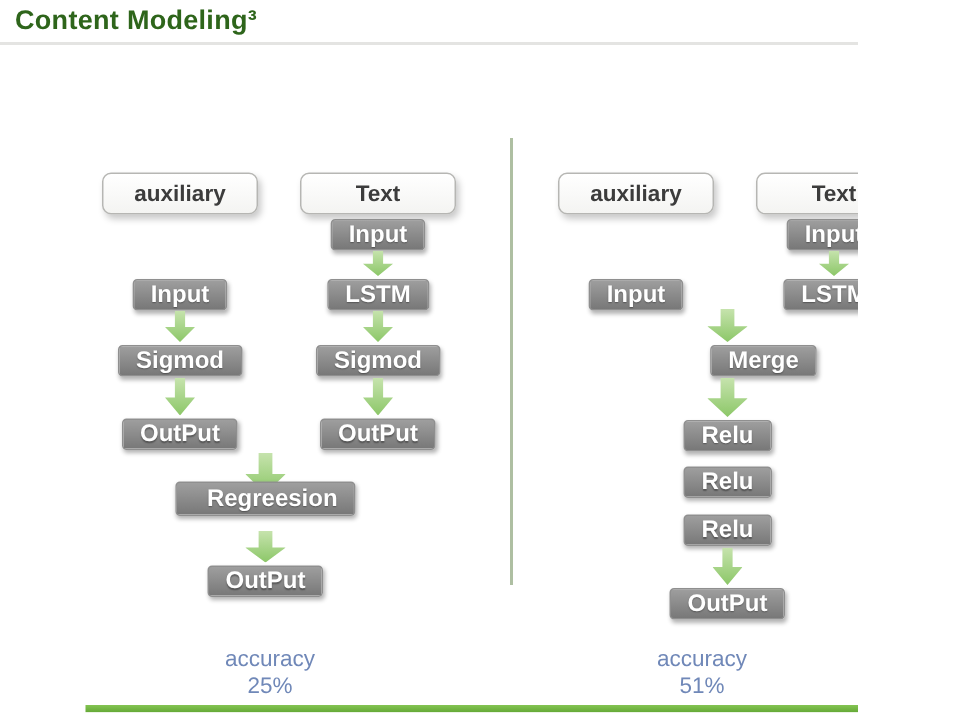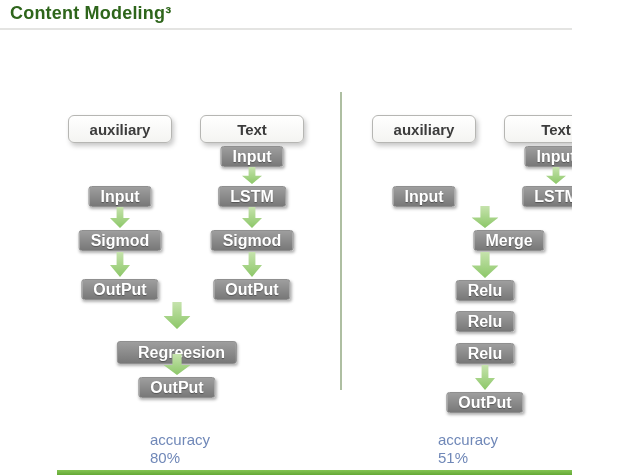--- a/index.html
+++ b/index.html
@@ -39,21 +39,21 @@
     text-shadow:0 1px 1px rgba(0,0,0,0.35); white-space:nowrap;
   }
   .arr {
     position:absolute; transform:translateX(-50%); width:20px;
     background:linear-gradient(180deg,#c6e3ad 0%,#8cc768 100%);
     clip-path:polygon(33% 0, 67% 0, 67% 52%, 100% 52%, 50% 100%, 0 52%, 33% 52%);
     filter:drop-shadow(0 1px 1px rgba(0,0,0,0.12));
   }
   .arr.big { width:27px; }
   .accuracy {
-    position:absolute; font-size:15px; color:#7088b8; line-height:18px;
+    position:absolute; font-size:15px; color:#7088b8; line-height:18px;text-align:center;
   }
   .bottom-bar {
     position:absolute; left:57px; top:470px; width:583px; height:5px;
     background:linear-gradient(180deg,#84c452 0%,#64a836 100%);
   }
 </style>
 </head>
 <body>
 
 <div class="slide">
@@ -73,27 +73,27 @@
   <div class="arr" style="left:252px; top:252px; height:25px;"></div>
   <div class="node" style="left:252px; top:279px;">OutPut</div>
 
   <div class="node" style="left:120px; top:186px;">Input</div>
   <div class="arr" style="left:120px; top:207px; height:21px;"></div>
   <div class="node" style="left:120px; top:230px;">Sigmod</div>
   <div class="arr" style="left:120px; top:252px; height:25px;"></div>
   <div class="node" style="left:120px; top:279px;">OutPut</div>
 
   <div class="arr big" style="left:177px; top:302px; height:27px;"></div>
-  <div class="node" style="left:177px; top:341px; height:21px;padding-left:20px;">Regreesion</div>
+  <div class="node" style="left:177px; top:321px; height:21px;padding-left:20px;">Regreesion</div>
   <div class="arr big" style="left:177px; top:354px; height:21px;"></div>
   <div class="node" style="left:177px; top:377px;">OutPut</div>
 
   <div class="accuracy" style="left:150px; top:431px;">
     <div>accuracy</div>
-    <div>80%</div>
+    <div>25%</div>
   </div>
 
   <div class="hdr" style="left:424px; top:105px;">auxiliary</div>
   <div class="hdr" style="left:556px; top:105px;">Text</div>
 
   <div class="node" style="left:556px; top:146px;">Input</div>
   <div class="arr" style="left:556px; top:167px; height:17px;"></div>
   <div class="node" style="left:556px; top:186px;">LSTM</div>
 
   <div class="node" style="left:424px; top:186px;">Input</div>

